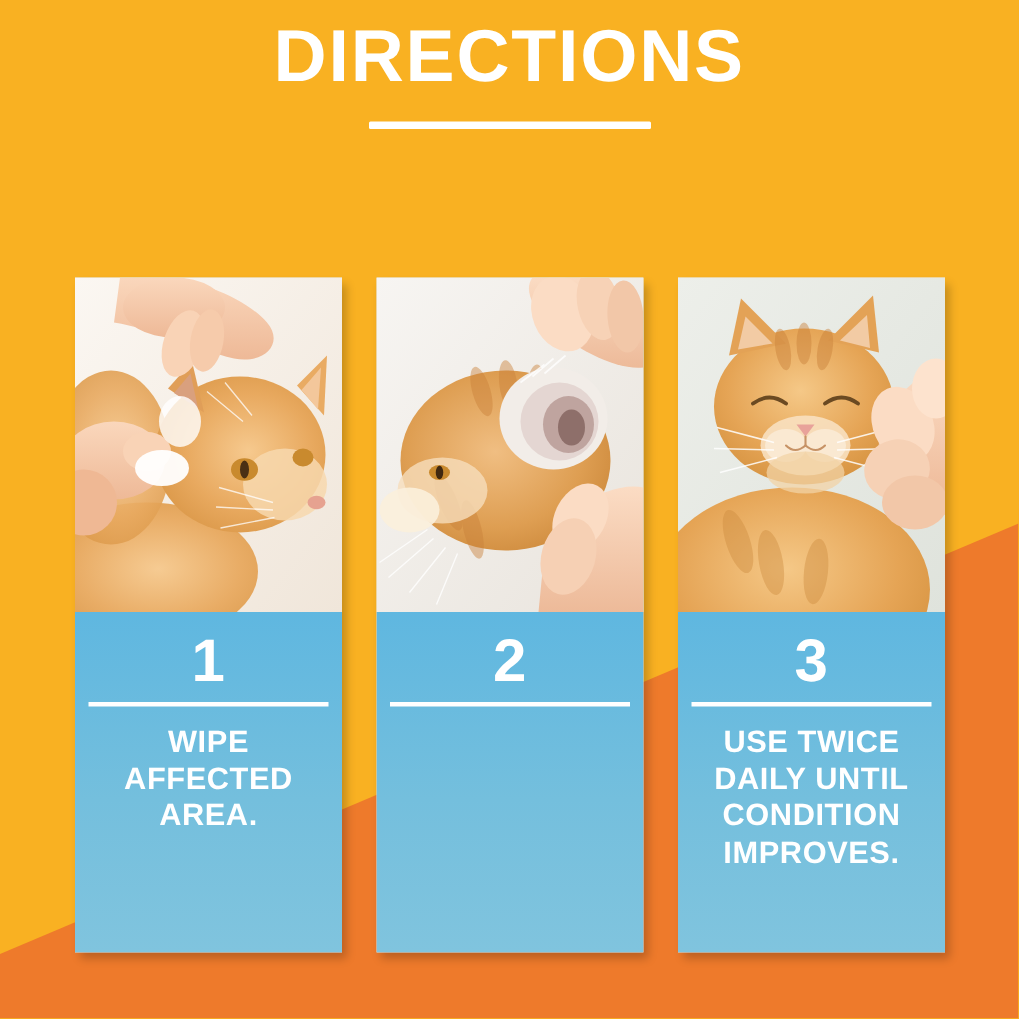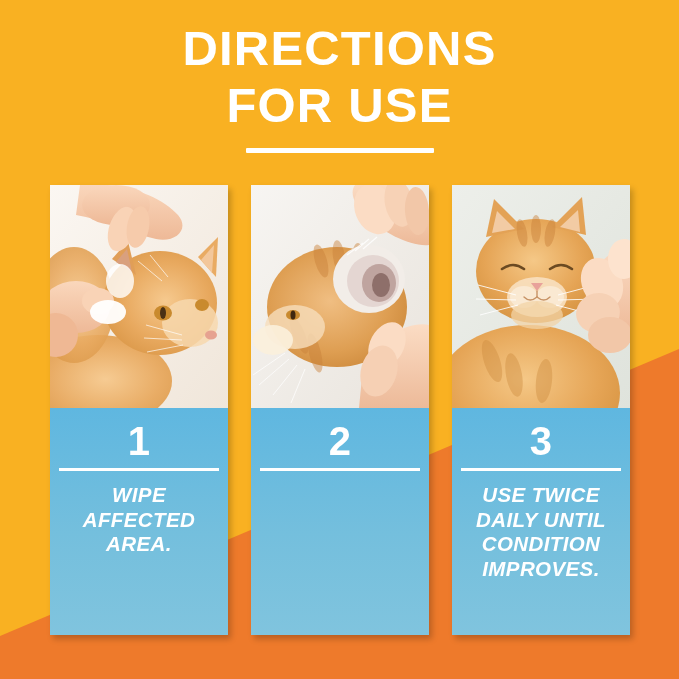--- a/index.html
+++ b/index.html
@@ -29,21 +29,21 @@
     top: 0;
     width: 679px;
     height: 679px;
     pointer-events: none;
   }
 
   
   .title-block {
     position: absolute;
     left: 0;
-    top: 20px;
+    top: 10px;
     width: 679px;
     text-align: center;
   }
   .title-line {
     color: #FFFFFF;
     font-size: 49px;
     font-weight: bold;
     letter-spacing: 1.2px;
     line-height: 57px;
     text-transform: uppercase;
@@ -114,35 +114,33 @@
     background: #FFFFFF;
     margin: 4px auto 12px auto;
   }
 
   .step-text {
     font-size: 20.5px;
     font-weight: bold;
     line-height: 24.5px;
     letter-spacing: 0.4px;
     text-transform: uppercase;
-    font-style: italic;
   }
 </style>
 </head>
 <body>
 
 <div id="poster">
 
   <svg class="wedge" viewBox="0 0 679 679" preserveAspectRatio="none">
     <polygon points="0,636 679,349 679,679 0,679" fill="#EE7A2B"></polygon>
   </svg>
 
   <div class="title-block">
     <div class="title-line">DIRECTIONS</div>
-    <div class="title-line">FOR USE</div>
     <div class="title-rule"></div>
   </div>
 
   <div class="cards">
 
     <div class="card">
       <div class="card-photo">
         <svg viewBox="0 0 178 223" preserveAspectRatio="xMidYMid slice">
           <defs>
             <linearGradient id="bg1" x1="0" y1="0" x2="1" y2="1">

